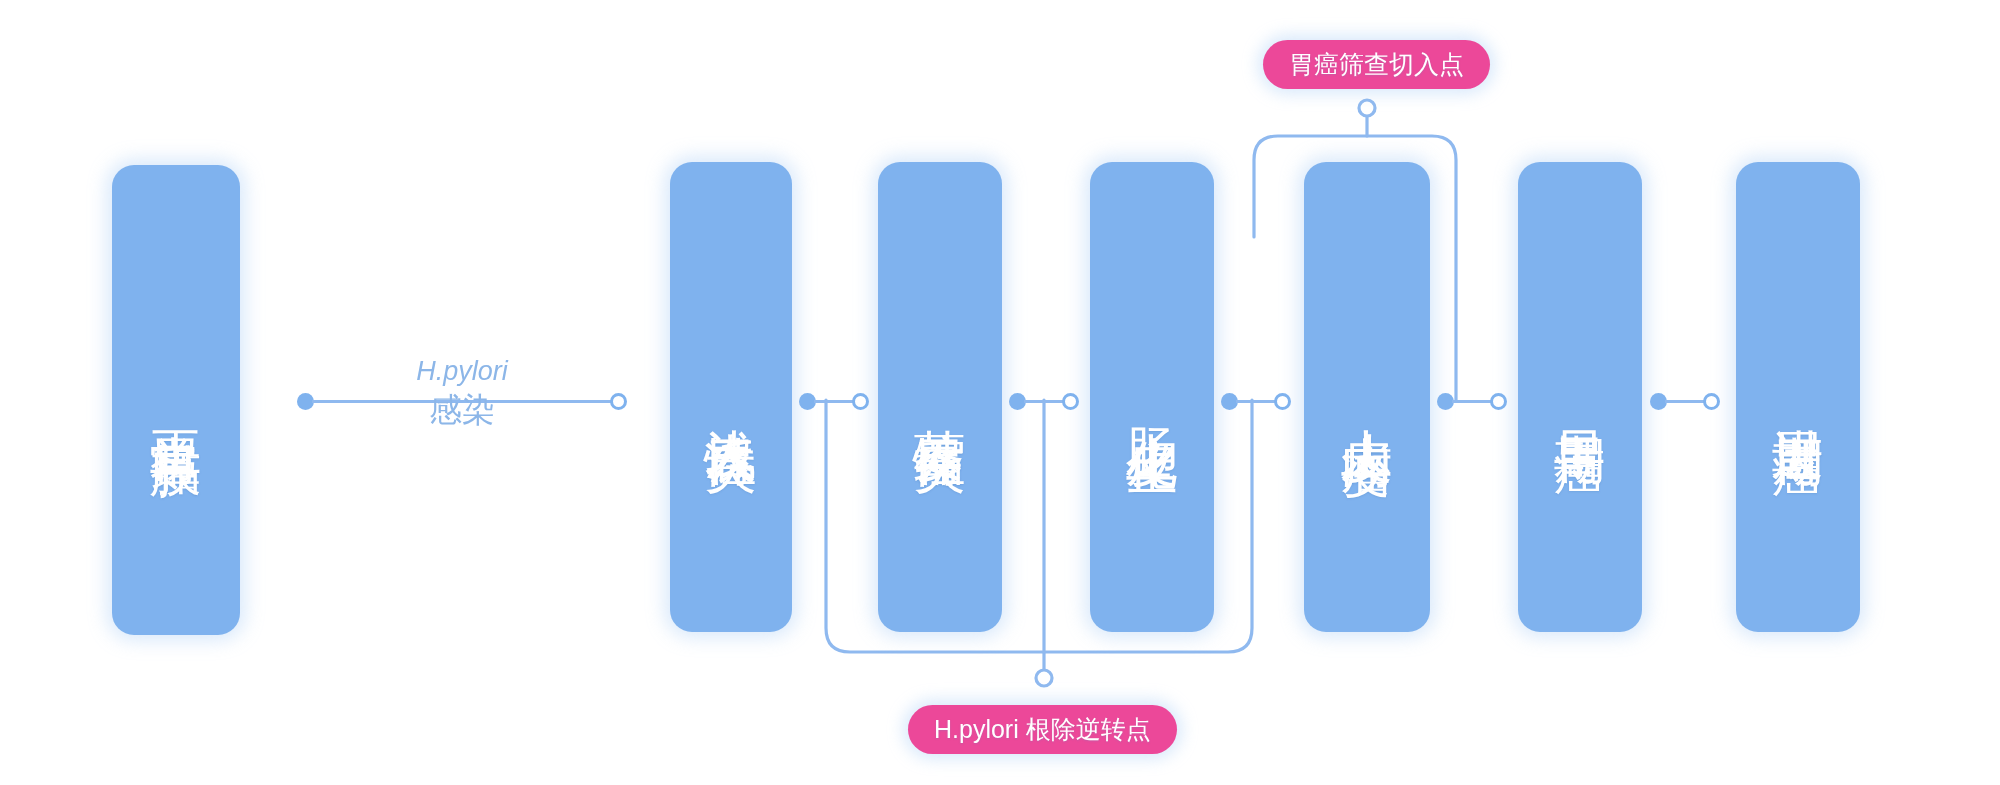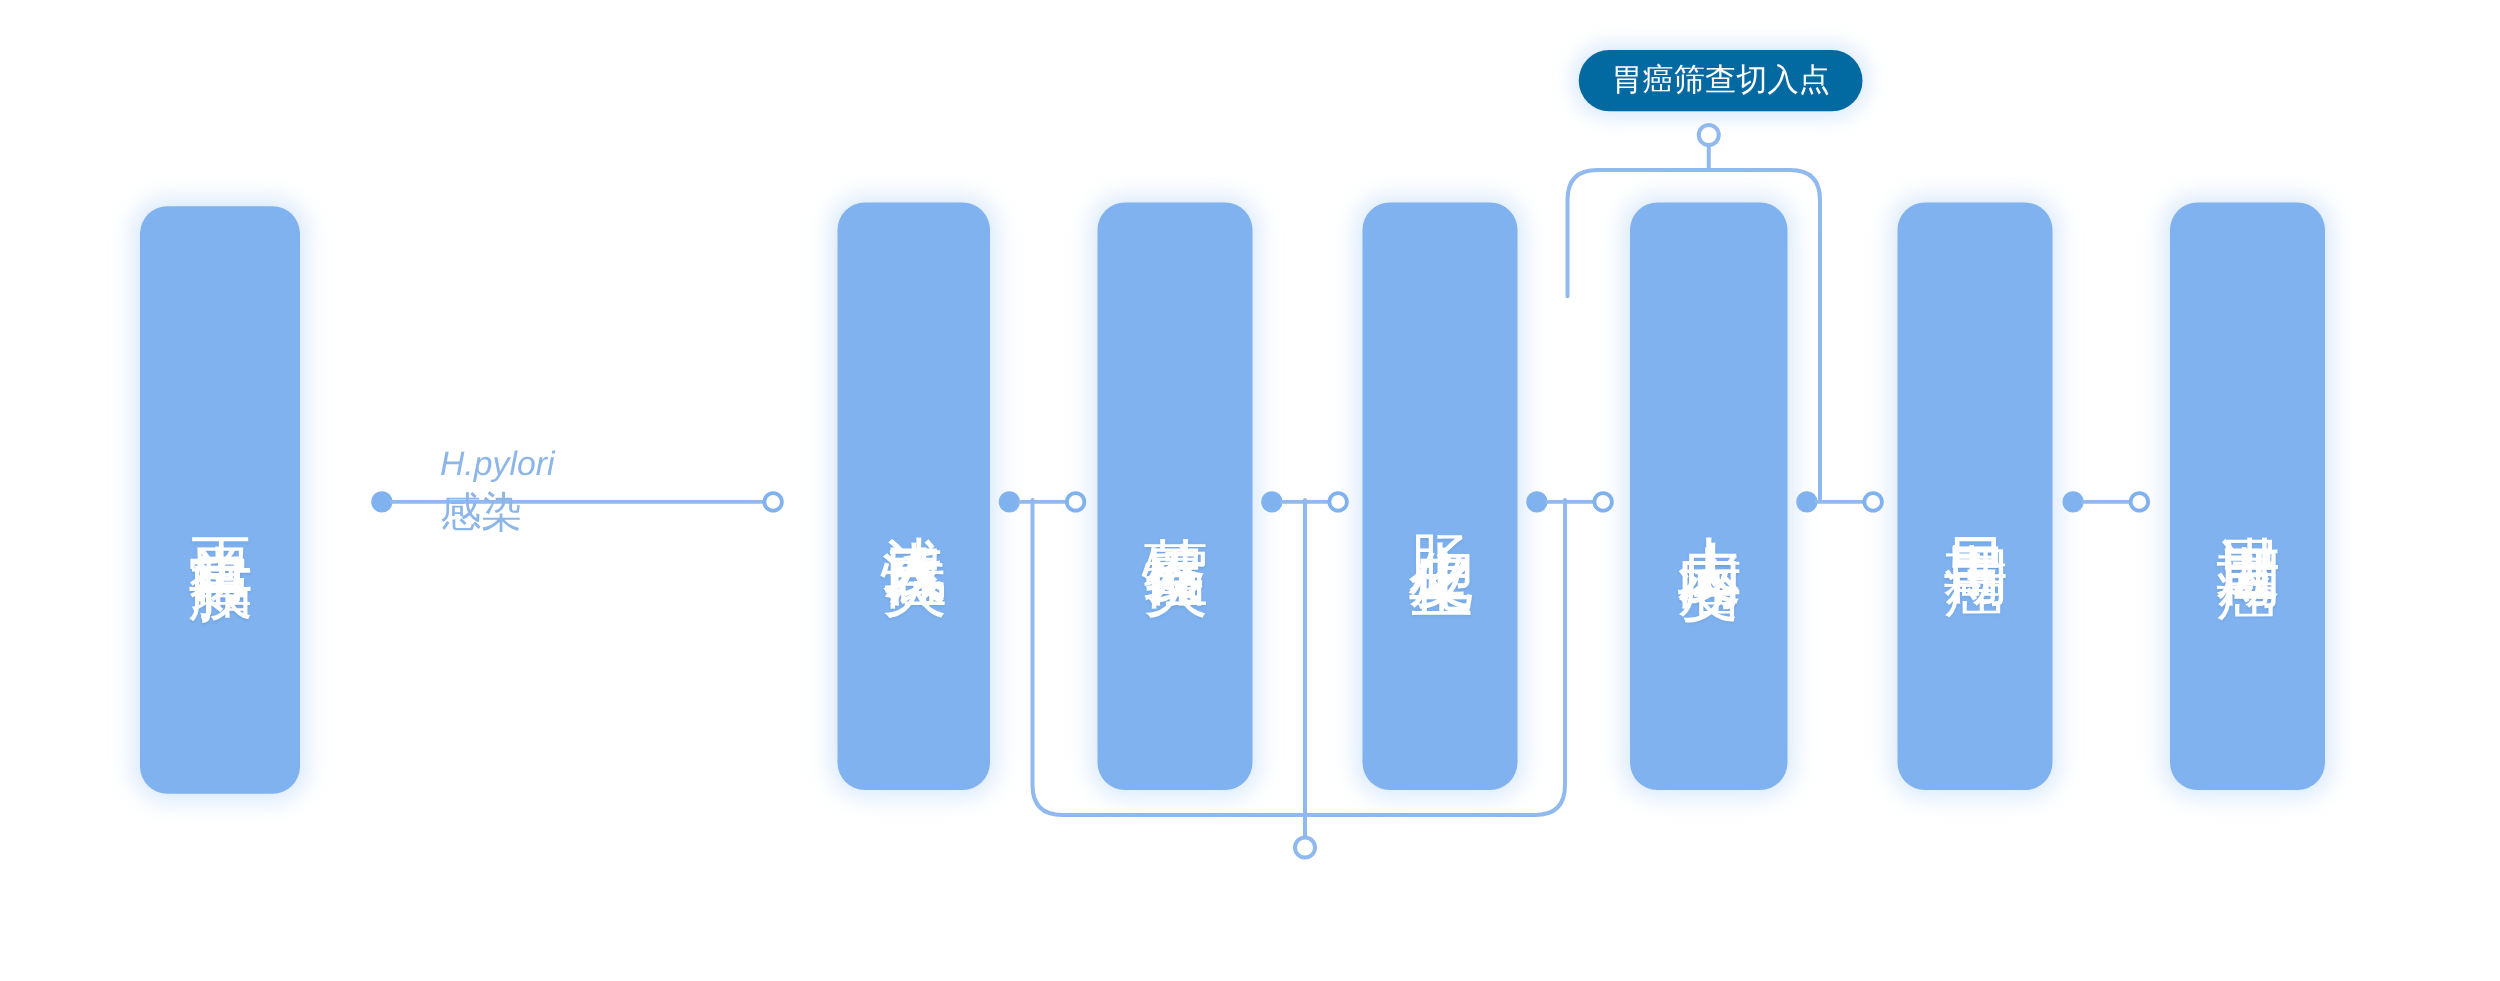--- a/index.html
+++ b/index.html
@@ -47,32 +47,32 @@
   }
   .conn .ring{
     width:17px;height:17px;border-radius:50%;
     background:#ffffff;border:3.5px solid #7fb2ee;
     box-sizing:border-box;flex:none;
   }
 
   
   .edgelabel{
     position:absolute;
-    text-align:left;
+    text-align:center;
     color:#8cb6e8;
     line-height:1.28;
     white-space:nowrap;
   }
   .edgelabel .l1{font-style:italic;font-size:27px;display:block;}
   .edgelabel .l2{font-size:33px;display:block;}
 
   
   .pill{
     position:absolute;
-    background:#0369a1;
+    background:#ec4899;
     color:#ffffff;
     border-radius:26px;
     padding:9px 26px;
     font-size:25px;
     line-height:1.25;
     white-space:nowrap;
     box-shadow:0 0 16px 5px rgba(160,200,245,.40);
     text-shadow:0 1px 2px rgba(90,140,200,.25);
   }
 
@@ -161,14 +161,15 @@
     <span class="ring"></span>
   </div>
 
   <div class="edgelabel" style="left:352px;top:354px;width:220px;">
     <span class="l1">H.pylori</span>
     <span class="l2">感染</span>
   </div>
 
   <div class="pill" style="left:1263px;top:40px;">胃癌筛查切入点</div>
 
+  <div class="pill" style="left:908px;top:705px;">H.pylori 根除逆转点</div>
 
 </div>
 
 </body></html>

